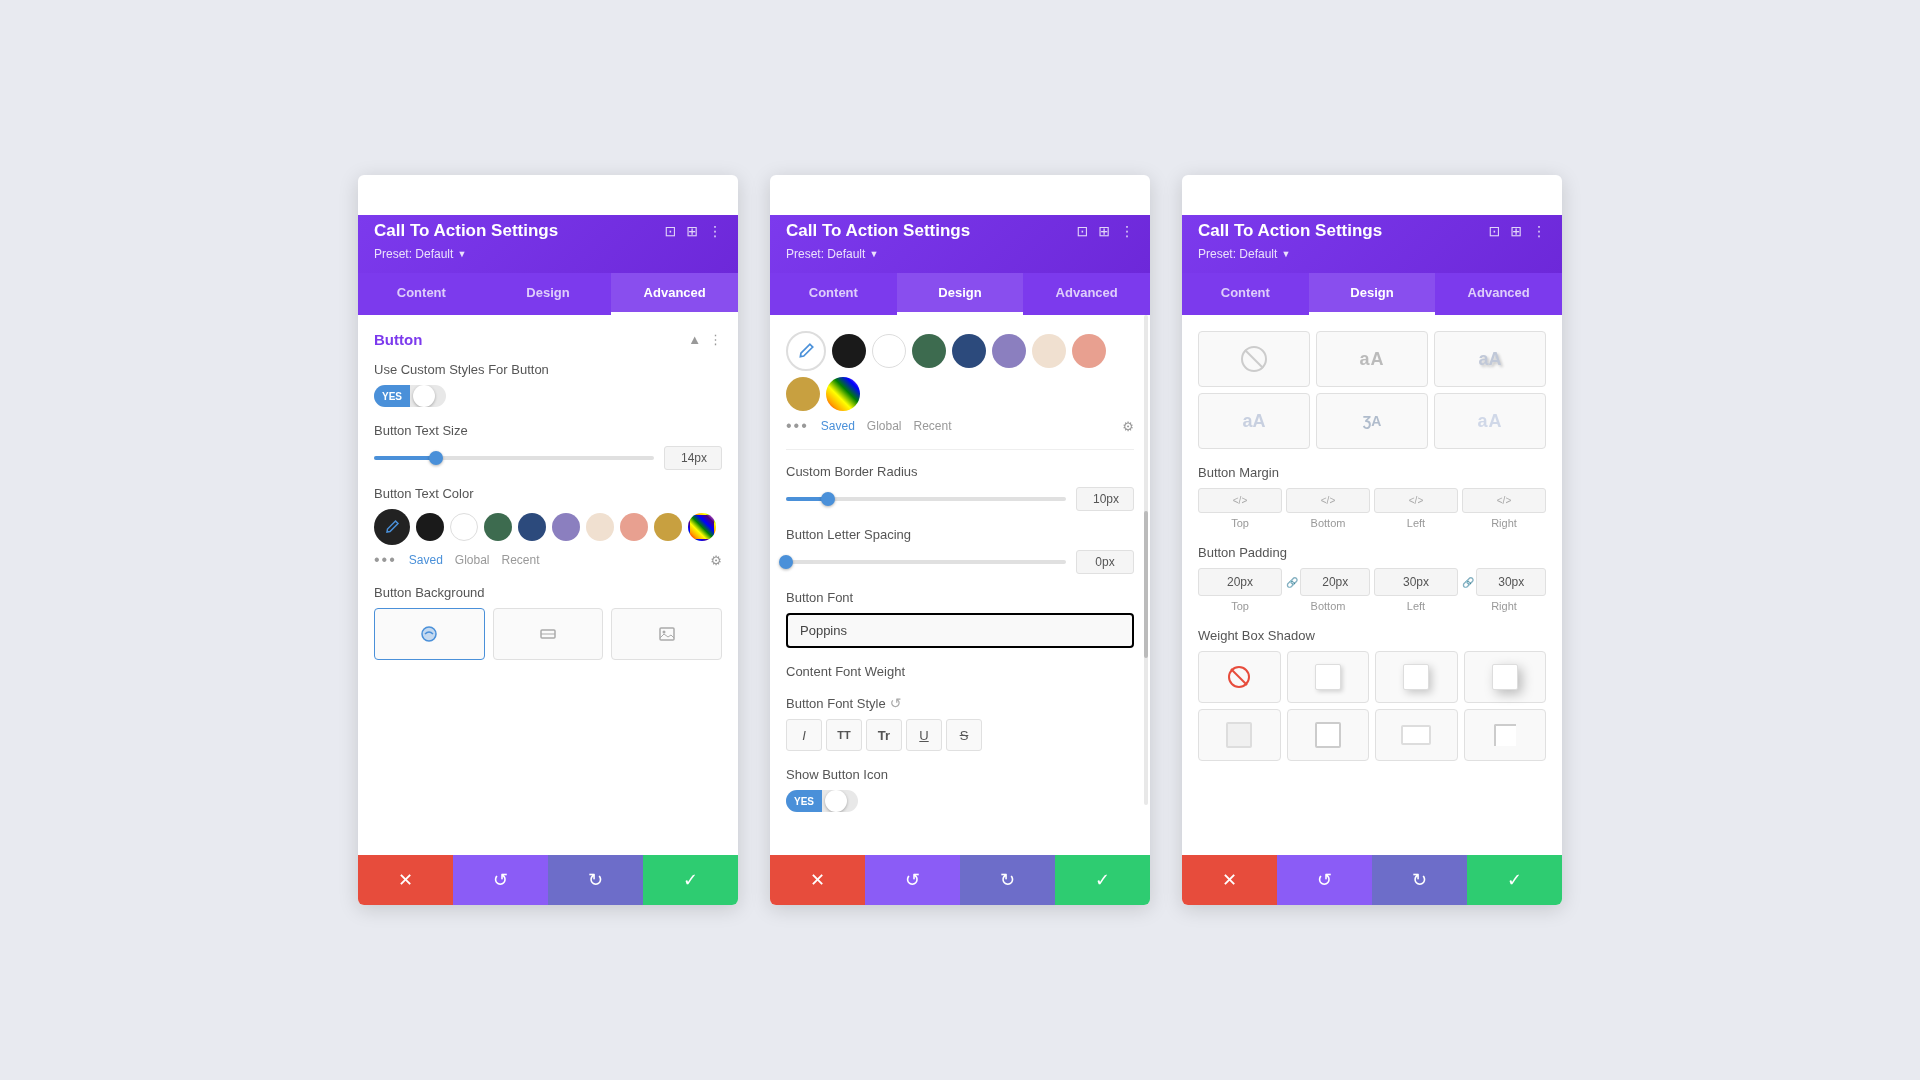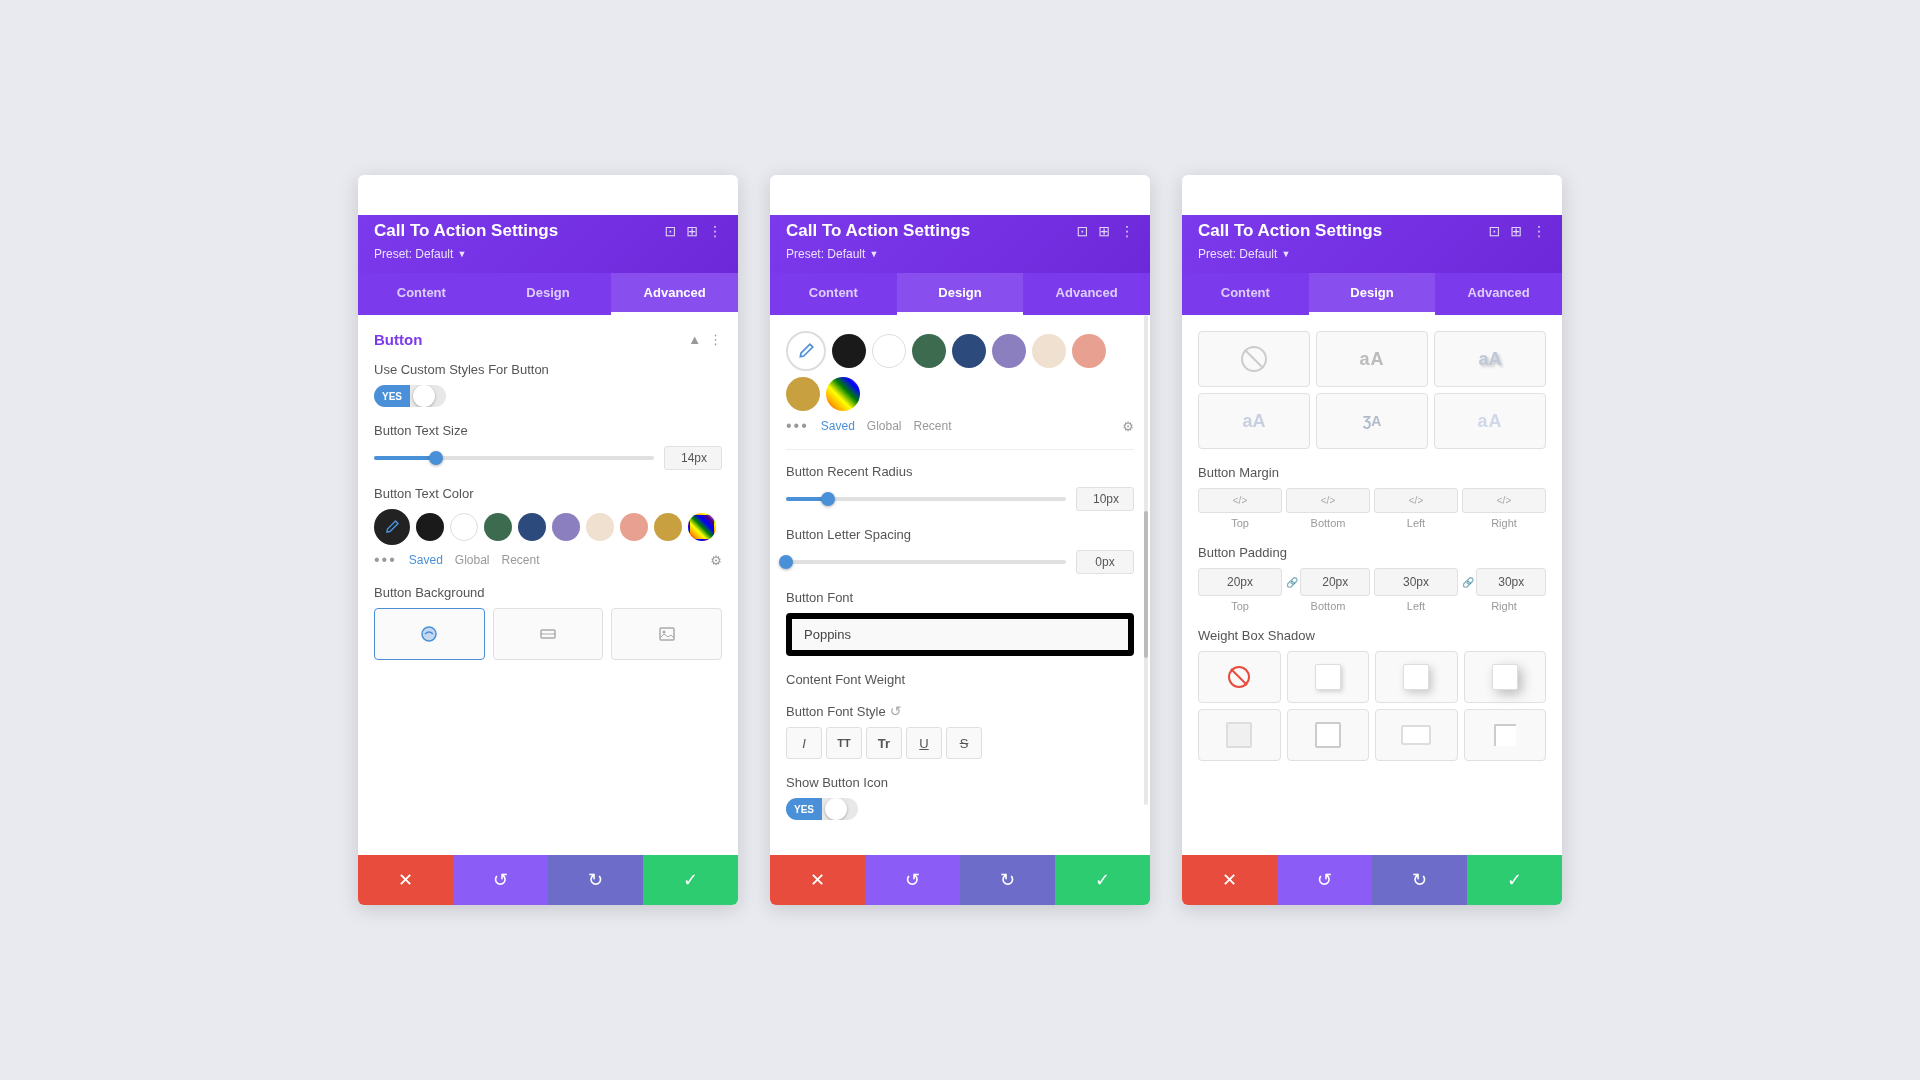--- a/index.html
+++ b/index.html
@@ -327,21 +327,21 @@
     }
     .setting-group .setting-label {
       font-size: 13px;
       color: #555;
       margin-bottom: 8px;
     }
 
     .select-field {
       width: 100%;
       padding: 8px 12px;
-      border: 6px solid #000000;
+      border: 2px solid #000000;
       border-radius: 4px;
       font-size: 13px;
       color: #444;
       background: #f9f9f9;
       appearance: none;
       cursor: pointer;
     }
 
     
     .font-style-row {
@@ -601,21 +601,21 @@
       <span class="dots-icon">•••</span>
       <span class="color-tab">Saved</span>
       <span class="color-tab inactive">Global</span>
       <span class="color-tab inactive">Recent</span>
       <span class="color-settings-icon">⚙</span>
     </div>
 
     <hr class="divider-line">
 
     <div class="setting-group">
-      <div class="setting-label">Button Recent Radius</div>
+      <div class="setting-label">Custom Border Radius</div>
       <div class="slider-row">
         <div class="slider-track">
           <div class="slider-fill" style="width: 15%"></div>
           <div class="slider-thumb" style="left: 15%"></div>
         </div>
         <div class="slider-value">10px</div>
       </div>
     </div>
 
     <div class="setting-group">

